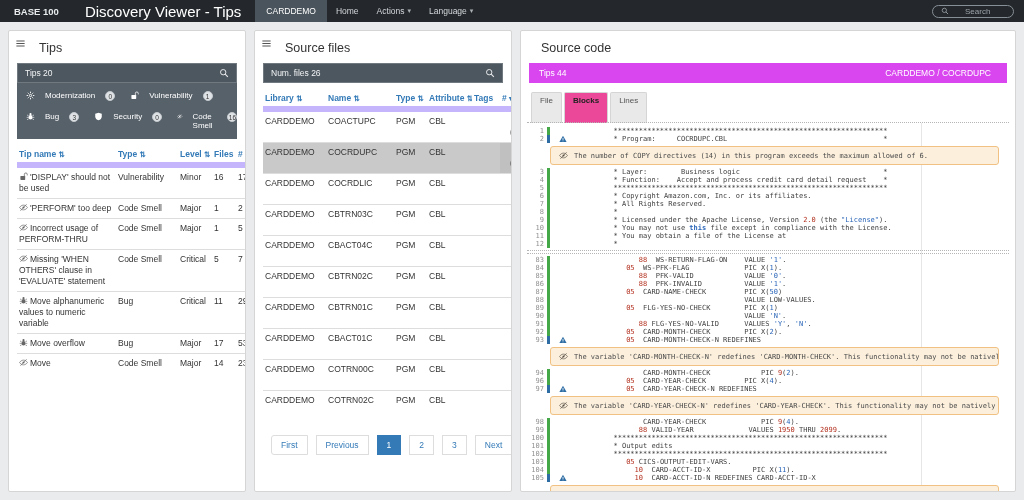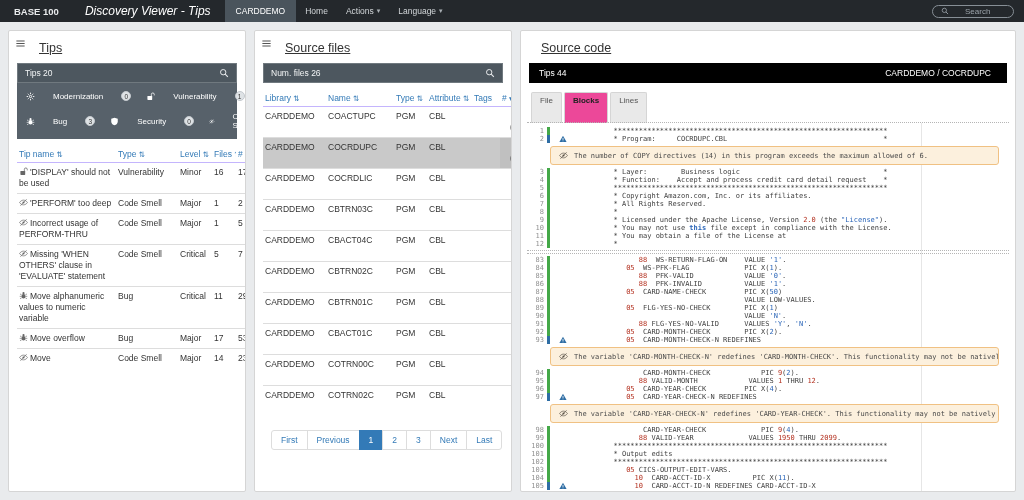--- a/index.html
+++ b/index.html
@@ -6,70 +6,70 @@
   html,body { margin:0; padding:0; }
   body {
     width:1024px; height:500px; overflow:hidden;
     background:#e9ebed;
     font-family:"Liberation Sans", sans-serif;
     -webkit-font-smoothing:antialiased;
   }
   
   .navbar { height:22px; background:#24282c; display:flex; align-items:stretch; }
   .nav-brand { padding:0 12px 0 14px; display:flex; align-items:center; font-weight:bold; font-size:9.5px; color:#e8eaec; }
-  .nav-title { padding:0 14px; display:flex; align-items:center; font-size:12px; color:#fff;font-style:italic; }
+  .nav-title { padding:0 14px; display:flex; align-items:center; font-size:15px; color:#fff; }
   .nav-project { background:#4a545c; padding:0 11px; display:flex; align-items:center; font-size:8.5px; color:#fff; }
   .nav-link { padding:0 9px; display:flex; align-items:center; gap:3px; font-size:8.5px; color:#d3d7da; cursor:pointer; }
   .caret { font-size:7px; color:#aab0b5; }
   .nav-search { margin-left:auto; align-self:center; margin-right:10px; display:flex; align-items:center; gap:16px;
     border:1px solid #878f96; border-radius:9px; padding:1px 10px 1px 8px; color:#9aa2a9; }
   .nav-search input { background:transparent; border:none; outline:none; color:#9aa2a9; font-size:8px; width:38px; padding:0; font-family:inherit; }
   .nav-search input::placeholder { color:#9aa2a9; }
   
   .panels { display:flex; gap:8px; padding:8px; align-items:flex-start; }
   .panel { background:#fff; border:1px solid #d5d5d5; border-radius:2px; position:relative; padding:8px; height:462px; overflow:hidden; }
   .panel-tips { width:238px; flex:none; }
   .panel-files { width:258px; flex:none; }
   .panel-code { flex:1; }
-  .panel h2 { font-size:12.5px; font-weight:400; color:#333; margin:2px 0 8px 22px;text-decoration:underline; }
+  .panel h2 { font-size:12.5px; font-weight:400; color:#333; margin:2px 0 8px 22px; }
   .panel-code h2 { margin-left:12px; }
   .hamburger { position:absolute; top:7px; left:6px; width:11px; height:11px; color:#555; cursor:pointer; }
   .icon { display:inline-flex; }
   .icon svg { width:100%; height:100%; fill:currentColor; }
   
   .dark-search { height:20px; background:#4d575f; border:1px solid #70797f; display:flex; align-items:center; padding:0 7px; margin-top:2px; }
   .dark-search input { flex:1; background:transparent; border:none; outline:none; color:#f2f4f5; font-size:8.5px; font-family:inherit; padding:0; }
   .dark-search .icon { width:10px; height:10px; color:#e8eaec; flex:none; }
   
   .filter-box { background:#57616a; padding:8px 9px 9px; display:flex; flex-direction:column; gap:11px; }
   .filter-row { display:flex; gap:15px; }
-  .filter-btn { display:inline-flex; align-items:center; gap:18px; color:#fff; font-size:8px; cursor:pointer; }
+  .filter-btn { display:inline-flex; gap:10px; color:#fff; font-size:8px; cursor:pointer; }
   .filter-btn .icon { width:9px; height:9px; color:#fff; }
   .badge { min-width:10px; height:10px; border-radius:50%; background:#dfe3e6; color:#333; font-size:6.5px;
     display:inline-flex; align-items:center; justify-content:center; padding:0 1px; border:1px solid #c4c9ce; }
   
   .tbl { width:100%; border-collapse:collapse; margin-top:7px; table-layout:fixed; }
-  .tbl th { font-size:8.5px; color:#337ab7; text-align:left; padding:3px 2px; border-bottom:1px solid #c4b5fd; font-weight:normal; white-space:nowrap; overflow:hidden; cursor:pointer; }
+  .tbl th { font-size:8.5px; color:#337ab7; text-align:left; padding:3px 2px; border-bottom:6px solid #c4b5fd; font-weight:bold; white-space:nowrap; overflow:hidden; cursor:pointer; }
   .tbl td { font-size:8.5px; color:#333; padding:4px 2px; border-top:1px solid #ddd; vertical-align:top; line-height:11px; }
   .sort { font-size:7.5px; }
   .tip-icon { width:9px; height:9px; color:#666; vertical-align:-1px; margin-right:2px; display:inline-block; }
   .panel-tips col.c1{width:99px}.panel-tips col.c2{width:62px}.panel-tips col.c3{width:34px}.panel-tips col.c4{width:24px}.panel-tips col.c5{width:24px}
   .panel-files col.c1{width:63px}.panel-files col.c2{width:68px}.panel-files col.c3{width:33px}.panel-files col.c4{width:45px}.panel-files col.c5{width:28px}.panel-files col.c6{width:28px}
   .num-col { text-align:right; padding-right:3px !important; }
   tr.selected td { background:#c9c9c9; }
   tr.selected td.num-col { background:#c0c0c0; }
   .sub { color:#333; }
   
-  .pager { display:flex; margin:14px 0 0 8px; }
+  .pager { display:flex; margin:14px 0 0 8px;gap:9px; }
   .pg { font-size:8.5px; color:#337ab7; border:1px solid #ddd; padding:4px 9px; margin-left:-1px; background:#fff; cursor:pointer; }
   .pg:first-child { border-radius:3px 0 0 3px; margin-left:0; }
   .pg:last-child { border-radius:0 3px 3px 0; }
   .pg.active { background:#337ab7; color:#fff; border-color:#337ab7; }
   
-  .code-bar { height:20px; background:#000000; color:#fff; display:flex; justify-content:space-between; align-items:center;
+  .code-bar { height:20px; background:#d946ef; color:#fff; display:flex; justify-content:space-between; align-items:center;
     padding:0 16px 0 10px; font-size:8.5px; }
   .tabs { padding:5px 0 0 2px; }
   .tab { display:inline-block; padding:3px 8px 18px; font-size:8px; color:#555; background:#e9e9e9; border:1px solid #d5d5d5;
     border-bottom:none; margin-right:2px; border-radius:2px 2px 0 0; cursor:pointer; position:relative; top:1px; }
   .tab.active { background:#ec4899; color:#222; font-weight:bold; }
   .code-area { border-top:1px dotted #b5b5b5; position:relative; padding-top:4px; overflow:hidden; margin:0 -2px; }
   .ruler { position:absolute; top:0; bottom:0; left:394px; width:1px; background:#e6e6e6; }
   .code-row { display:flex; height:8px; line-height:8px; position:relative; font-family:"DejaVu Sans Mono", monospace; font-size:7px; }
   .ln-num { width:20px; text-align:right; color:#909090; flex:none; padding-right:3px; }
   .ln-bar { width:3px; background:#44a848; flex:none; }
@@ -592,25 +592,20 @@
             </svg>
           </span>
           <span>The variable 'CARD-MONTH-CHECK-N' redefines 'CARD-MONTH-CHECK'. This functionality may not be natively supported in other languages.</span>
         </div>
         <div class="code-row">
           <span class="ln-num">94</span>
           <span class="ln-bar"></span>
           <span class="ln-text"><span class="cp">              CARD-MONTH-CHECK            PIC </span><span class="cr">9</span><span class="cp">(</span><span class="cb">2</span><span class="cp">).</span></span>
         </div>
         <div class="code-row">
-          <span class="ln-num">95</span>
-          <span class="ln-bar"></span>
-          <span class="ln-text"><span class="cp">             </span><span class="cr">88</span><span class="cp"> VALID-MONTH            VALUES </span><span class="cr">1</span><span class="cp"> THRU </span><span class="cr">12</span><span class="cp">.</span></span>
-        </div>
-        <div class="code-row">
           <span class="ln-num">96</span>
           <span class="ln-bar"></span>
           <span class="ln-text"><span class="cp">          </span><span class="cr">05</span><span class="cp">  CARD-YEAR-CHECK         PIC X(</span><span class="cb">4</span><span class="cp">).</span></span>
         </div>
         <div class="code-row warn">
           <span class="ln-num">97</span>
           <span class="ln-bar"></span>
           <span class="ln-text"><span class="icon ln-warn-icon"><svg viewBox="0 0 16 16" fill="currentColor">
                 <path d="M8 1.5 15.2 14H.8z" fill="#2e6da4"></path>
                 <rect x="7.2" y="5.8" width="1.6" height="4.2" fill="#fff"></rect>

